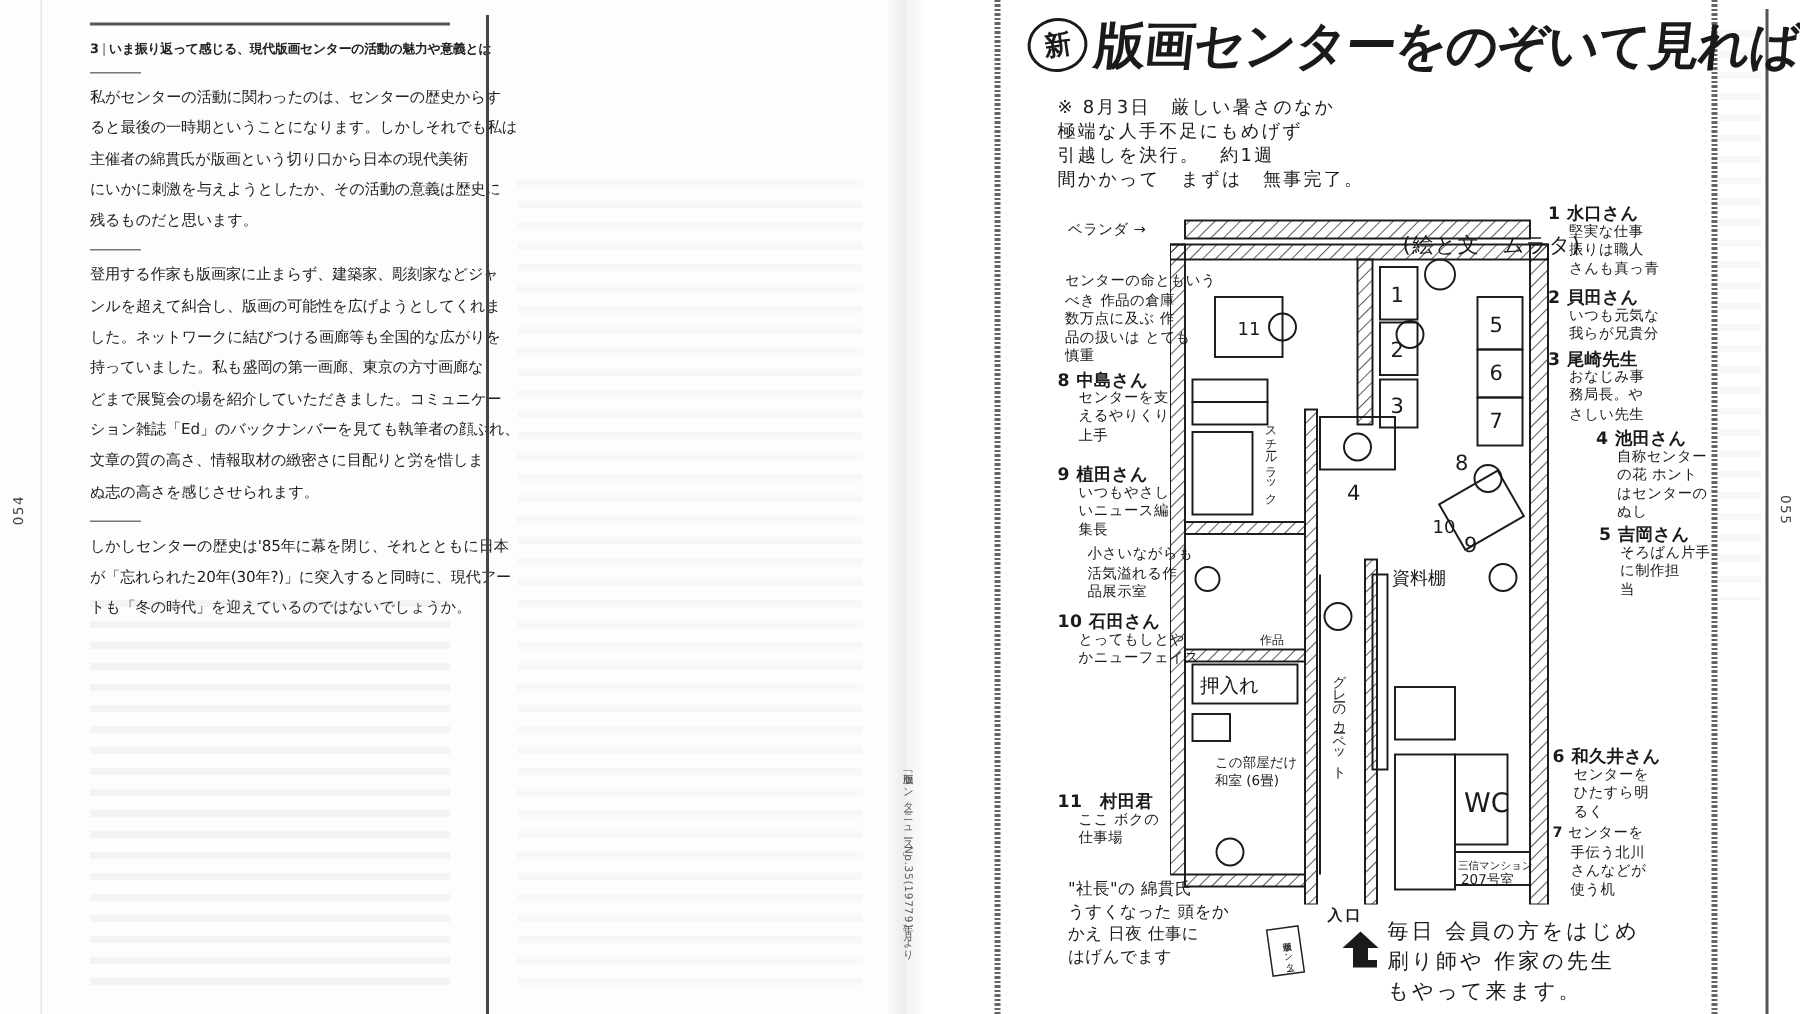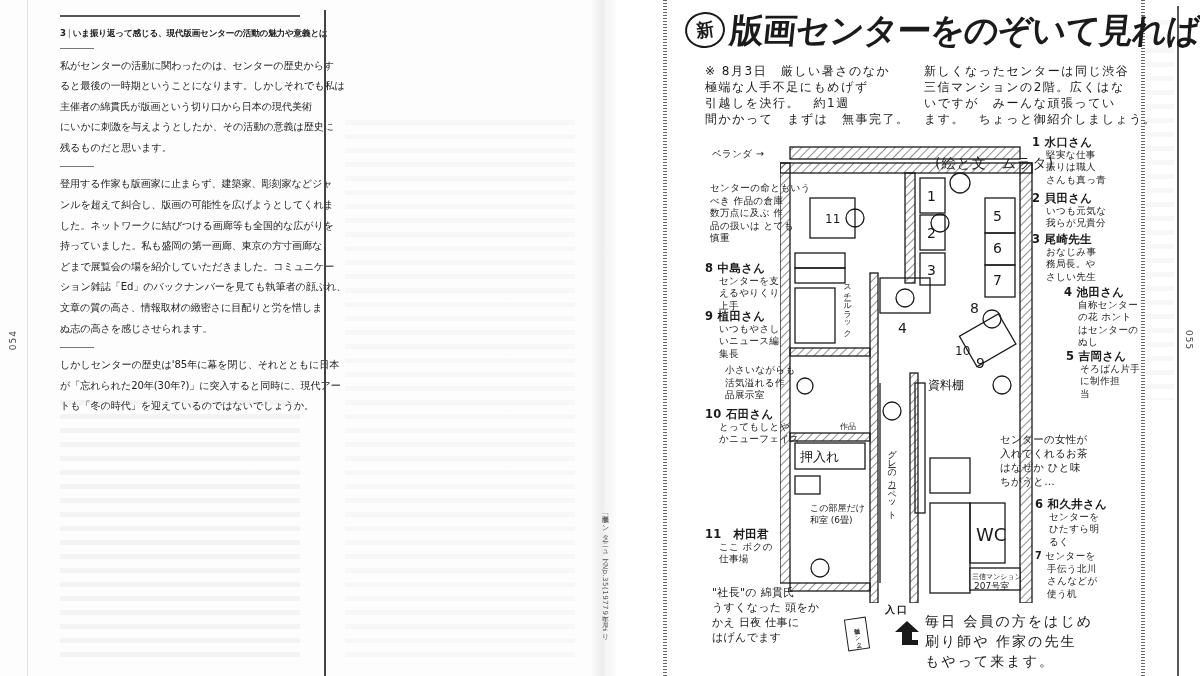--- a/index.html
+++ b/index.html
@@ -120,26 +120,20 @@
     <div class="new-badge">新</div>
     <div class="title-text">版画センターをのぞいて見れば…</div>
   </div>
 
   <div class="intro intro-left hand">
     <span>※ 8月3日　厳しい暑さのなか</span>
     <span>極端な人手不足にもめげず</span>
     <span>引越しを決行。　約1週</span>
     <span>間かかって　まずは　無事完了。</span>
   </div>
-  <div class="intro intro-right hand">
-    <span>新しくなったセンターは同じ渋谷</span>
-    <span>三信マンションの2階。広くはな</span>
-    <span>いですが　みーんな頑張ってい</span>
-    <span>ます。　ちょっと御紹介しましょう。</span>
-  </div>
   <div class="credit hand">(絵と文　ムラタ)</div>
 
   <svg class="plan" viewBox="0 0 255 460" xmlns="http://www.w3.org/2000/svg">
     <defs>
       <pattern id="hatch" width="6" height="6" patternUnits="userSpaceOnUse" patternTransform="rotate(45)">
         <line x1="0" y1="0" x2="0" y2="6" stroke="#222" stroke-width="1"></line>
       </pattern>
     </defs>
     <g fill="none" stroke="#1a1a1a" stroke-width="1.3">
 
@@ -223,21 +217,21 @@
 
   <div class="note hand" style="left:712px; top:148px;">ベランダ →</div>
 
   <div class="note hand" style="left:710px; top:182px;">
     <span>センターの命ともいう</span>
     <span>べき 作品の倉庫</span>
     <span>数万点に及ぶ 作</span>
     <span>品の扱いは とても</span>
     <span>慎重</span>
   </div>
-  <div class="note indent hand" style="left:705px; top:262px;">
+  <div class="note indent hand" style="left:705px; top:247px;">
     <span class="name">8 中島さん</span>
     <span class="sub">センターを支</span>
     <span class="sub">えるやりくり</span>
     <span class="sub">上手</span>
   </div>
   <div class="note indent hand" style="left:705px; top:310px;">
     <span class="name">9 植田さん</span>
     <span class="sub">いつもやさし</span>
     <span class="sub">いニュース編</span>
     <span class="sub">集長</span>
@@ -287,26 +281,20 @@
     <span class="sub">の花 ホント</span>
     <span class="sub">はセンターの</span>
     <span class="sub">ぬし</span>
   </div>
   <div class="note indent hand" style="left:1032px; top:350px;padding-left:34px;">
     <span class="name">5 吉岡さん</span>
     <span class="sub">そろばん片手</span>
     <span class="sub">に制作担</span>
     <span class="sub">当</span>
   </div>
-  <div class="note hand" style="left:1000px; top:432px; font-size:10.5px; line-height:14px;">
-    <span>センターの女性が</span>
-    <span>入れてくれるお茶</span>
-    <span>はなぜか ひと味</span>
-    <span>ちがうと…</span>
-  </div>
   <div class="note indent hand" style="left:1035px; top:498px;">
     <span class="name">6 和久井さん</span>
     <span class="sub">センターを</span>
     <span class="sub">ひたすら明</span>
     <span class="sub">るく</span>
   </div>
   <div class="note hand" style="left:1035px; top:550px;">
     <span><b>7</b>&nbsp;<span style="display:inline">センターを</span></span>
     <span style="padding-left:12px">手伝う北川</span>
     <span style="padding-left:12px">さんなどが</span>

